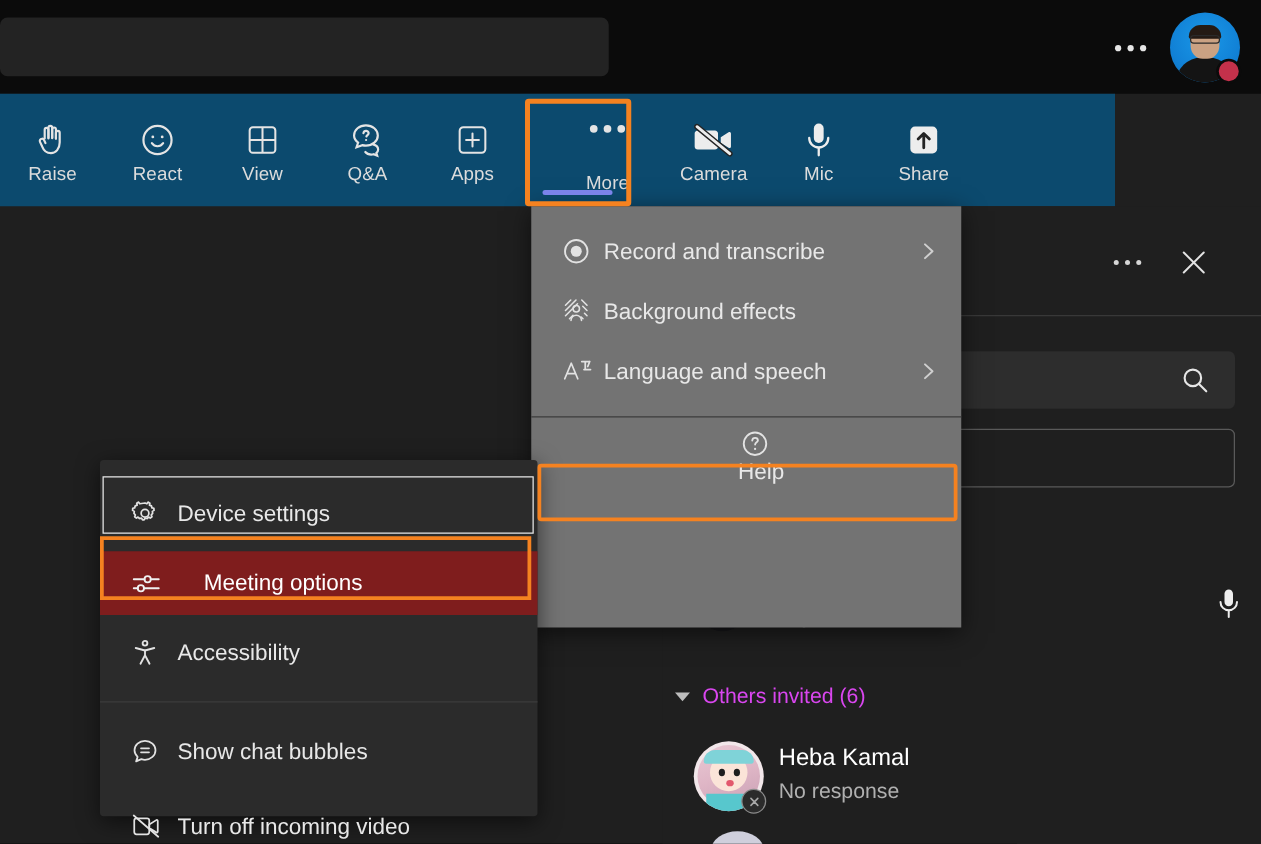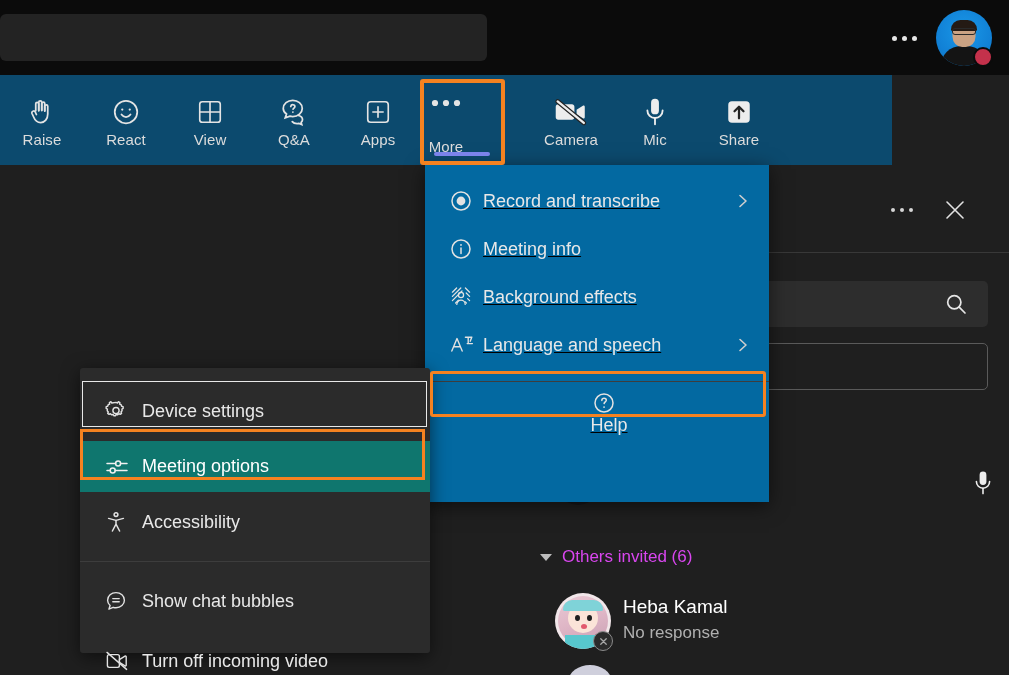--- a/index.html
+++ b/index.html
@@ -162,21 +162,21 @@
   .p-sub { position:absolute; left:68px; top:30px; font-size:17px; color:#b0b0b0; }
 
   .p-row-partial {
     position:absolute; left:569px; top:665px; width:42px; height:30px;
     border-radius:50% 50% 0 0; background:#cfcfdc;
   }
 
   
   .more-menu {
     position: absolute; left: 425px; top: 165px; width: 344px; height: 337px;
-    background: #0369a1; box-shadow: 0 4px 18px rgba(0,0,0,.55); text-decoration: underline;
+    background: #737373; box-shadow: 0 4px 18px rgba(0,0,0,.55);
   }
   .mi {
     position: relative; height: 48px; display: flex; align-items: center;
     padding-left: 24px; cursor: pointer;
   }
   .mi .ic { width: 34px; display:flex; align-items:center; justify-content:flex-start; }
   .mi .lb { font-size: 18px; color: #e8e8e8; }
   .mi .ch { position:absolute; right: 18px; top:50%; transform:translateY(-50%); }
   .menu-sep { height:1px; background:#3d3d3d; margin: 7px 0; }
   .settings-hl {
@@ -185,21 +185,21 @@
   }
 
   
   .sub-menu {
     position: absolute; left: 80px; top: 368px; width: 350px; height: 285px;
     background: #2b2b2b; border-radius: 3px; box-shadow: 0 4px 18px rgba(0,0,0,.55);
   }
   .smi { position: relative; height: 60px; display:flex; align-items:center; padding-left: 24px; cursor:pointer; }
   .smi .ic { width: 38px; display:flex; align-items:center; }
   .smi .lb { font-size: 18px; color: #e8e8e8; }
-  .smi.active { background:#0f766e; }
+  .smi.active { background:#7f1d1d;gap:21px; }
   .device-focus {
     position:absolute; left:82px; top:381px; width:345px; height:46px;
     border:1.5px solid #e9e9e9; pointer-events:none;
   }
   .mo-hl {
     position:absolute; left:80px; top:429px; width:345px; height:51px;
     border:3px solid #f58220; pointer-events:none;
   }
   svg { display:block; }
 </style>
@@ -279,21 +279,21 @@
     <div class="ctl" style="left:344px;">
       <span class="gi">
         <svg width="28" height="28" viewBox="0 0 24 24" fill="none" stroke="#e4e4e4" stroke-width="1.4" stroke-linecap="round">
           <rect x="3.2" y="3.2" width="17.6" height="17.6" rx="2.6"></rect>
           <path d="M12 7.6v8.8M7.6 12h8.8"></path>
         </svg>
       </span>
       <span class="lbl">Apps</span>
     </div>
 
-    <div class="ctl" style="left:412px;gap:25px;">
+    <div class="ctl" style="left:452px;gap:25px;">
       <span class="gi" style="gap:6px;">
         <svg width="34" height="12" viewBox="0 0 34 12">
           <circle cx="6" cy="6" r="3.1" fill="#e4e4e4"></circle>
           <circle cx="17" cy="6" r="3.1" fill="#e4e4e4"></circle>
           <circle cx="28" cy="6" r="3.1" fill="#e4e4e4"></circle>
         </svg>
       </span>
       <span class="lbl">More</span>
     </div>
 
@@ -436,30 +436,20 @@
         </svg>
       </span>
       <span class="lb">Record and transcribe</span>
       <span class="ch">
         <svg width="16" height="20" viewBox="0 0 16 20" fill="none" stroke="#cfcfcf" stroke-width="1.6" stroke-linecap="round" stroke-linejoin="round">
           <path d="M5 4.5 11 10l-6 5.5"></path>
         </svg>
       </span>
     </div>
 
-    <div class="mi">
-      <span class="ic">
-        <svg width="24" height="24" viewBox="0 0 24 24" fill="none" stroke="#e2e2e2" stroke-width="1.5" stroke-linecap="round">
-          <circle cx="12" cy="12" r="9"></circle>
-          <path d="M12 11v5.4"></path>
-          <circle cx="12" cy="7.9" r=".95" fill="#e2e2e2" stroke="none"></circle>
-        </svg>
-      </span>
-      <span class="lb">Meeting info</span>
-    </div>
 
     <div class="mi">
       <span class="ic">
         <svg width="24" height="24" viewBox="0 0 24 24" fill="none" stroke="#e2e2e2" stroke-width="1.25" stroke-linecap="round">
           <path d="M3.4 7.2 7.6 3M3.4 11.4 11.8 3M3.4 15.6 13 6M6.6 18 9.4 15.2M20.6 7.2 16.4 3M20.6 11.4 17.2 8M20.6 15.6 18.6 13.6M17.4 18 16 16.6"></path>
           <circle cx="12" cy="10" r="2.6"></circle>
           <path d="M7.8 19.4c0-2.3 1.9-4.2 4.2-4.2s4.2 1.9 4.2 4.2"></path>
         </svg>
       </span>
       <span class="lb">Background effects</span>

